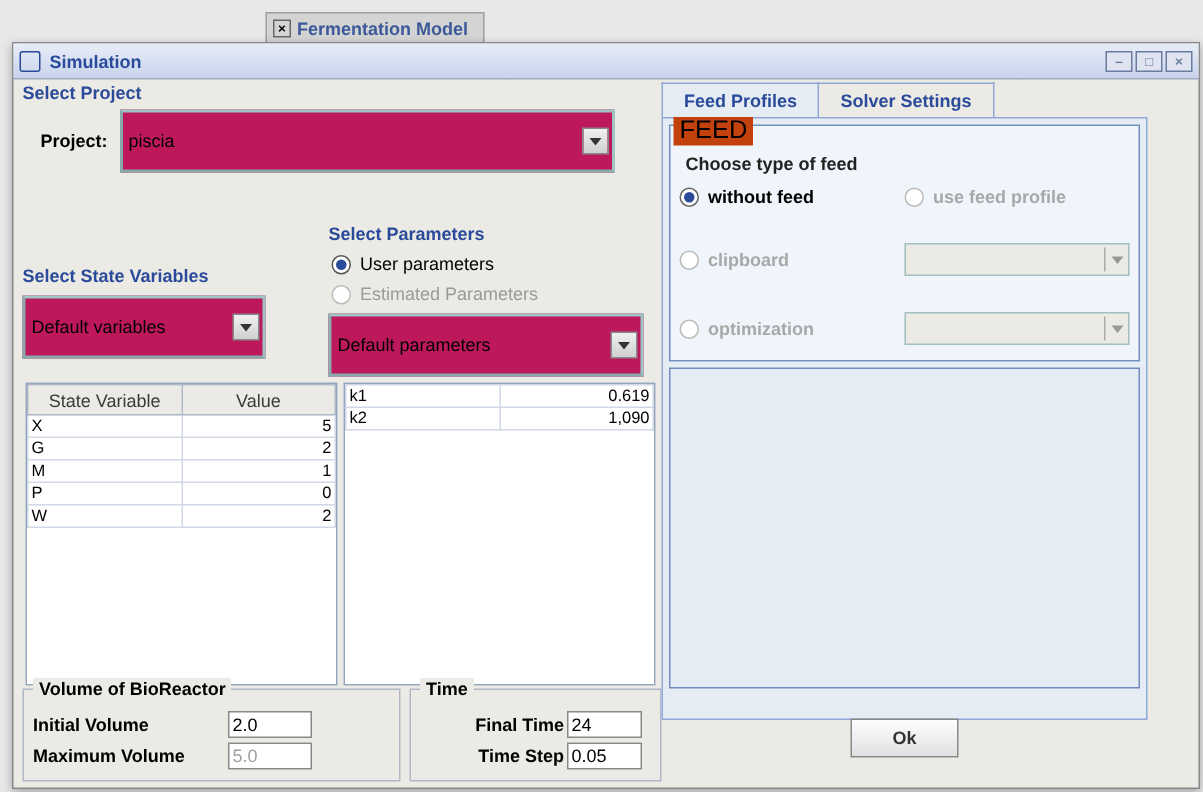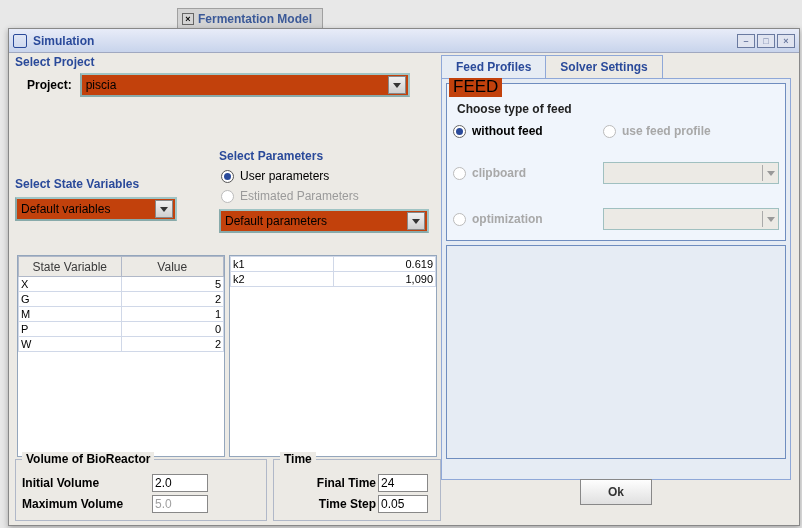--- a/index.html
+++ b/index.html
@@ -10,26 +10,26 @@
   .bg-tab span.lbl { font-weight: bold; color: #3b5998; }
   
   .window { position: absolute; top: 28px; left: 8px; right: 2px; height: 498px; background: #eceae5; border: 1px solid #888; box-shadow: 0 2px 6px rgba(0,0,0,0.3); }
   .titlebar { height: 24px; background: linear-gradient(#e8ecf8, #c8d4ec); border-bottom: 1px solid #a0a8c0; display: flex; align-items: center; padding: 0 4px; color: #2a4a9a; font-weight: bold; }
   .titlebar .sim-icon { width: 14px; height: 14px; border: 1px solid #2a4a9a; border-radius: 2px; margin-right: 6px; position: relative; }
   .titlebar .spacer { flex: 1; }
   .titlebar .win-btn { width: 18px; height: 14px; border: 1px solid #6a7aa0; margin-left: 2px; display: flex; align-items: center; justify-content: center; font-size: 9px; color: #6a7aa0; background: #e0e4f0; }
   .content { position: relative; height: 474px; padding: 4px 6px; }
   .fieldset-label { font-weight: bold; color: #2a4a9a; margin-bottom: 4px; }
   .left-col { position: absolute; left: 6px; top: 2px; width: 424px; }
-  .right-col { position: absolute; left: 432px; top: 2px; width: 350px; height: 454px; }
+  .right-col { position: absolute; left: 432px; top: 2px; width: 324px; height: 454px; }
   
   .project { border: 0; }
   .project-row { display: flex; align-items: center; margin-top: 4px; }
   .project-row label { font-weight: bold; color: #000; margin-right: 8px; margin-left: 12px;}
-  .select { height: 24px; border: 2px solid #8aa; border-top-color:#a0c4c4; border-right-color:#a0c4c4; background: #c2410c; display: flex; align-items: center; padding: 0 4px; position: relative; }
+  .select { height: 42px; border: 2px solid #8aa; border-top-color:#a0c4c4; border-right-color:#a0c4c4; background: #be185d; display: flex; align-items: center; padding: 0 4px; position: relative; }
   .select .val { flex: 1; color: #000; }
   .select .chev { width: 18px; height: 18px; background: linear-gradient(#f0f0f0,#d0d0d0); border: 1px solid #888; display: flex; align-items: center; justify-content: center; margin-right:-2px; }
   .select .chev::after { content: ""; border-left: 4px solid transparent; border-right: 4px solid transparent; border-top: 5px solid #333; }
   .project .select { width: 330px; }
   
   .sv-block { position: absolute; top: 124px; left: 6px; width: 200px; }
   .sv-block .select { width: 162px; margin-top: 6px; }
   
   .params-block { position: absolute; top: 96px; left: 210px; width: 218px; }
   .radio-row { display: flex; align-items: center; margin: 6px 0 6px 2px; }

